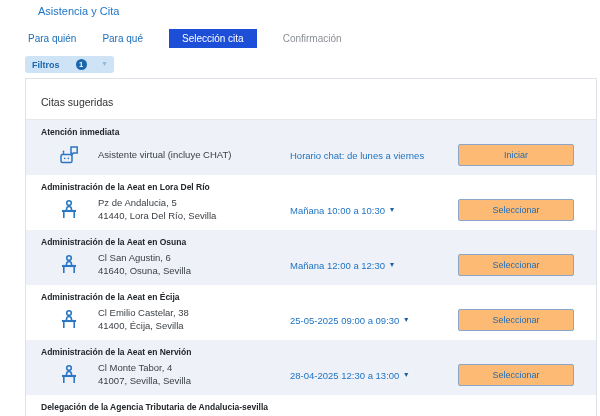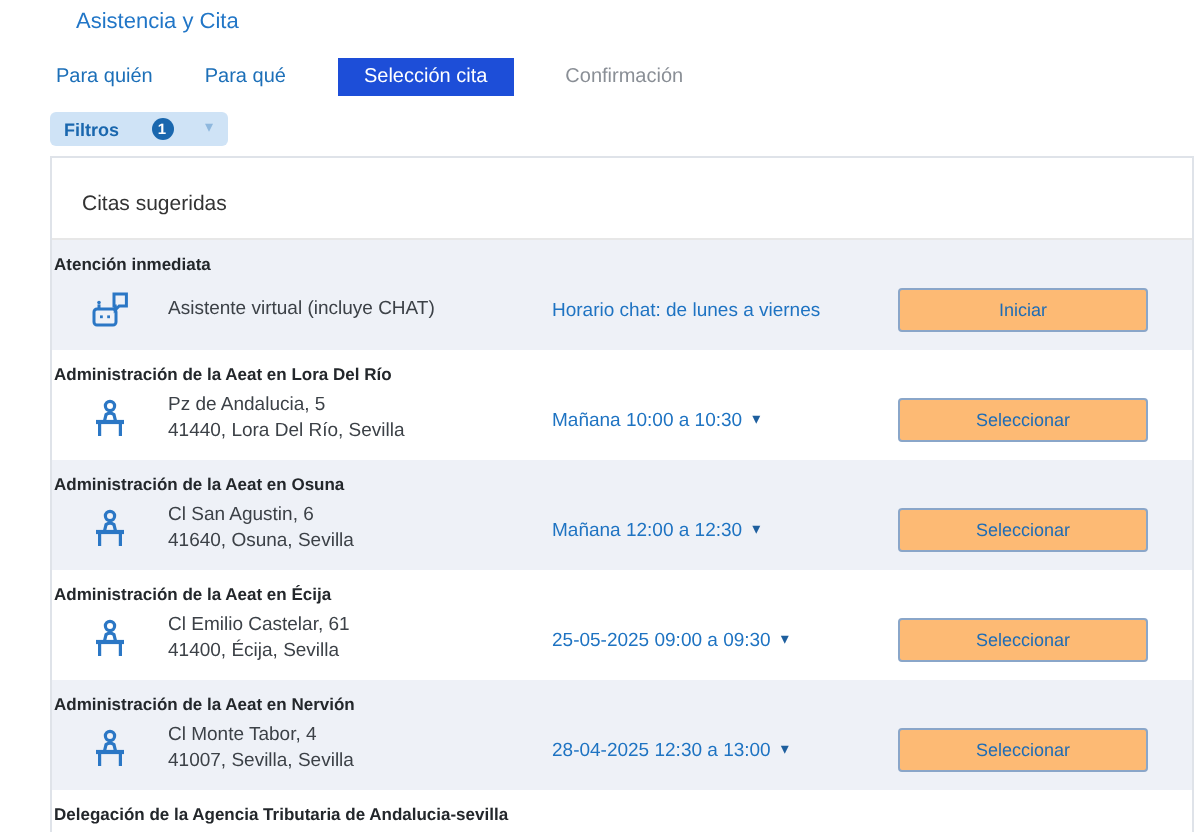--- a/index.html
+++ b/index.html
@@ -13,21 +13,21 @@
   .filters-chip { position:absolute; left:25px; top:56px; display:inline-flex; align-items:center; gap:16px;
     background:#cfe3f6; border-radius:3px; padding:3px 7px; cursor:pointer; }
   .filters-chip .flabel { font-size:9px; font-weight:bold; color:#1a67ae; }
   .filters-chip .fcount { width:11px; height:11px; border-radius:50%; background:#1a67ae; color:#fff;
     font-size:7.5px; font-weight:bold; display:flex; align-items:center; justify-content:center; }
   .filters-chip .fchev { font-size:8px; color:#8fb8de; line-height:1; transform:translateY(-1px); }
   .card { position:absolute; left:25px; top:78px; width:572px; height:360px;
     background:#fff; border:1px solid #dfe3e9; border-bottom:none; }
   .card-title { font-size:10.5px; color:#333; padding:17px 15px 11px 15px; }
   .card-divider { border-bottom:1px solid #e7e7e7; margin:0 0; }
-  .row { padding:7px 10px 7px 1px; }
+  .row { padding:7px 10px 7px 15px; }
   .row.shaded { background:#eef1f7; }
   .row-group { font-size:8.5px; font-weight:bold; color:#23272b; margin-bottom:5px; }
   .row-content { display:flex; align-items:center; }
   .icon-slot { width:26px; height:26px; margin-left:15px; flex:0 0 26px; display:flex;
     align-items:center; justify-content:center; }
   .loc { margin-left:16px; flex:0 0 192px; font-size:9.5px; color:#3c4147; line-height:1.35; }
   .time { flex:0 0 168px; font-size:9.5px; color:#1e73c2; display:flex; align-items:center; gap:5px;
     white-space:nowrap; }
   .time .chev { font-size:8px; color:#1e5f9e; transform:translateY(-1px); cursor:pointer; }
   .row-btn { margin-left:auto; margin-right:12px; width:125px; height:22px; background:#fdba74;
@@ -129,21 +129,21 @@
     <div class="row-content">
       <span class="icon-slot">
             <svg width="24" height="24" viewBox="0 0 24 24" fill="none" stroke="#2b77c5" stroke-width="1.6">
               <circle cx="12" cy="5" r="2.3"></circle>
               <path d="M9.3 12.3 L10 9.3 Q12 7.8 14 9.3 L14.7 12.3"></path>
               <path d="M5 13 H19" stroke-width="2.1"></path>
               <path d="M6.8 14 V20 M17.2 14 V20"></path>
             </svg>
           </span>
       <div class="loc">
-        <div>Cl Emilio Castelar, 61</div>
+        <div>Cl Emilio Castelar, 38</div>
         <div>41400, Écija, Sevilla</div>
       </div>
       <div class="time">
         <span>25-05-2025 09:00 a 09:30</span>
         <span class="chev">▾</span>
       </div>
       <button class="row-btn">Seleccionar</button>
     </div>
   </div>
       <div class="row shaded">

